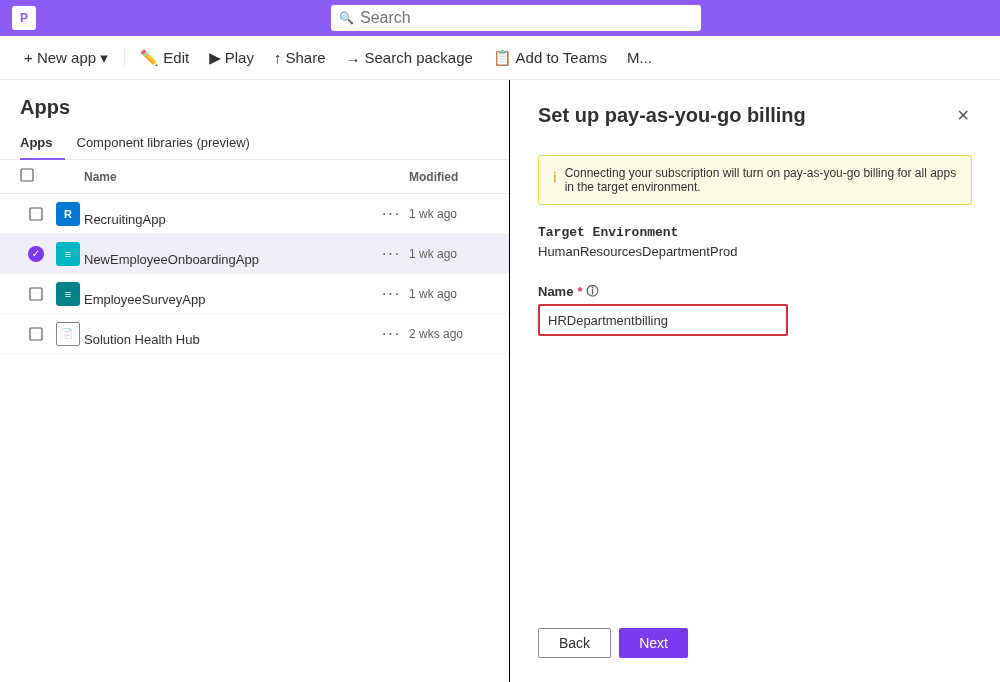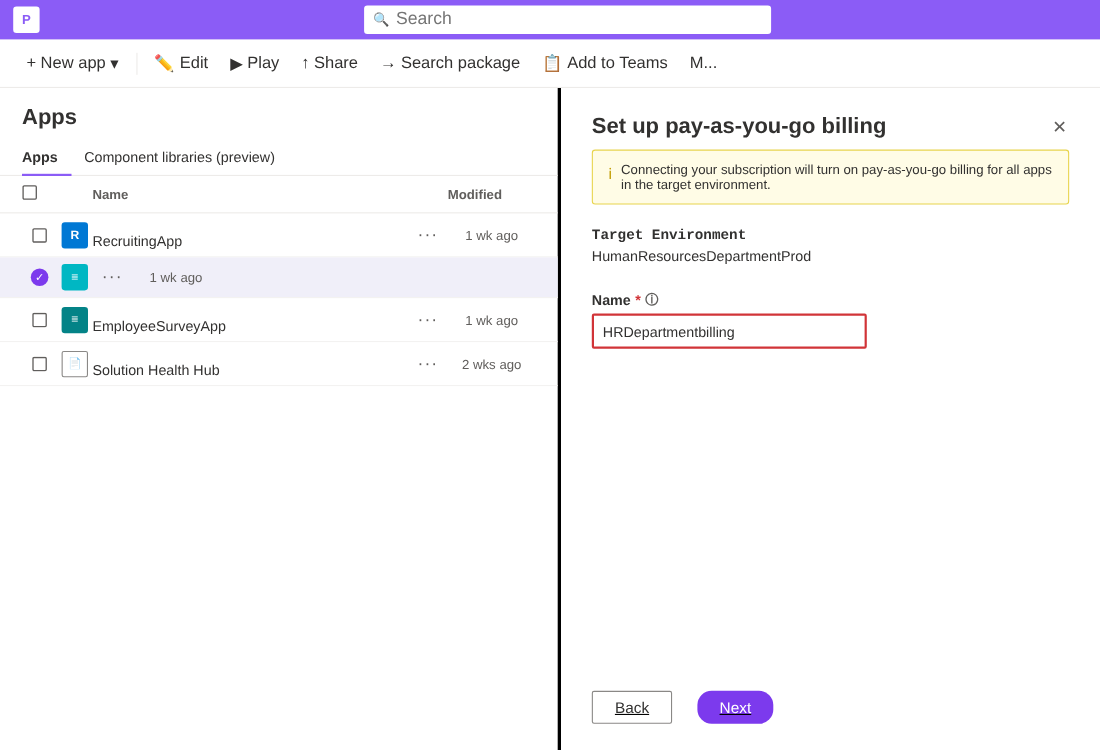--- a/index.html
+++ b/index.html
@@ -67,21 +67,21 @@
       overflow: hidden;
     }
 
     
     .left-panel {
       width: 510px;
       background: white;
       display: flex;
       flex-direction: column;
       flex-shrink: 0;
-      border-right: 3px solid #000000;
+      border-right: 1px solid #000000;
     }
 
     .apps-title {
       font-size: 20px;
       font-weight: 600;
       color: #323130;
       padding: 16px 20px 8px 20px;
     }
 
     .tabs {
@@ -127,21 +127,21 @@
       padding: 6px 20px;
       cursor: pointer;
       border-bottom: 1px solid #f3f2f1;
     }
     .app-row.selected { background: #f0eff9; }
 
     .row-check { width: 32px; display: flex; align-items: center; justify-content: center; }
     .row-icon { width: 32px; display: flex; align-items: center; justify-content: center; }
     .row-name { flex: 1; font-size: 13px; color: #323130; margin-top: 12px; }
     .row-ellipsis { width: 36px; display: flex; align-items: center; justify-content: center; color: #605e5c; font-size: 16px; letter-spacing: 1px; }
-    .row-modified { width: 80px; text-align: center; font-size: 12px; color: #605e5c; }
+    .row-modified { width: 80px; text-align: left; font-size: 12px; color: #605e5c; }
 
     .check-circle {
       width: 16px; height: 16px;
       border-radius: 50%;
       background: #7c3aed;
       display: flex; align-items: center; justify-content: center;
       color: white; font-size: 10px;
     }
 
     .app-icon-blue {
@@ -181,21 +181,21 @@
       flex-direction: column;
       padding: 24px 28px;
       position: relative;
       overflow-y: auto;
     }
 
     .panel-header {
       display: flex;
       justify-content: space-between;
       align-items: flex-start;
-      margin-bottom: 8px;
+      margin-bottom: 28px;
     }
 
     .panel-title {
       font-size: 20px;
       font-weight: 600;
       color: #323130;
     }
 
     .close-btn {
       background: none;
@@ -264,41 +264,40 @@
       padding: 0 8px;
       font-size: 13px;
       color: #323130;
       outline: none;
     }
 
     .panel-footer {
       margin-top: auto;
       padding-top: 24px;
       display: flex;
-      gap: 23px;
-      text-decoration: underline;
+      gap: 8px;
     }
 
     .btn-secondary {
       padding: 6px 20px;
       border: 1px solid #8a8886;
       background: white;
       color: #323130;
       font-size: 14px;
       border-radius: 2px;
       cursor: pointer;
     }
 
     .btn-primary {
       padding: 6px 20px;
       border: none;
       background: #7c3aed;
       color: white;
       font-size: 14px;
-      border-radius: 13px;
+      border-radius: 2px;
       cursor: pointer;
     }
 
     .panel-divider {
       flex: 1;
     }
   </style>
 </head>
 <body>
 
@@ -380,20 +379,21 @@
     <div class="row-ellipsis">···</div>
     <div class="row-modified">1 wk ago</div>
   </div>
         <div class="app-row selected">
     <div class="row-check">
             <div class="check-circle">✓</div>
           </div>
     <div class="row-icon">
             <div class="app-icon-cyan">≡</div>
           </div>
+    <div class="row-name">NewEmployeeOnboardingApp</div>
     <div class="row-ellipsis">···</div>
     <div class="row-modified">1 wk ago</div>
   </div>
         <div class="app-row">
     <div class="row-check">
             <svg width="14" height="14" viewBox="0 0 14 14" fill="none">
               <rect x="1" y="1" width="12" height="12" rx="1" stroke="#605e5c" stroke-width="1.2" fill="none"></rect>
             </svg>
           </div>
     <div class="row-icon">

